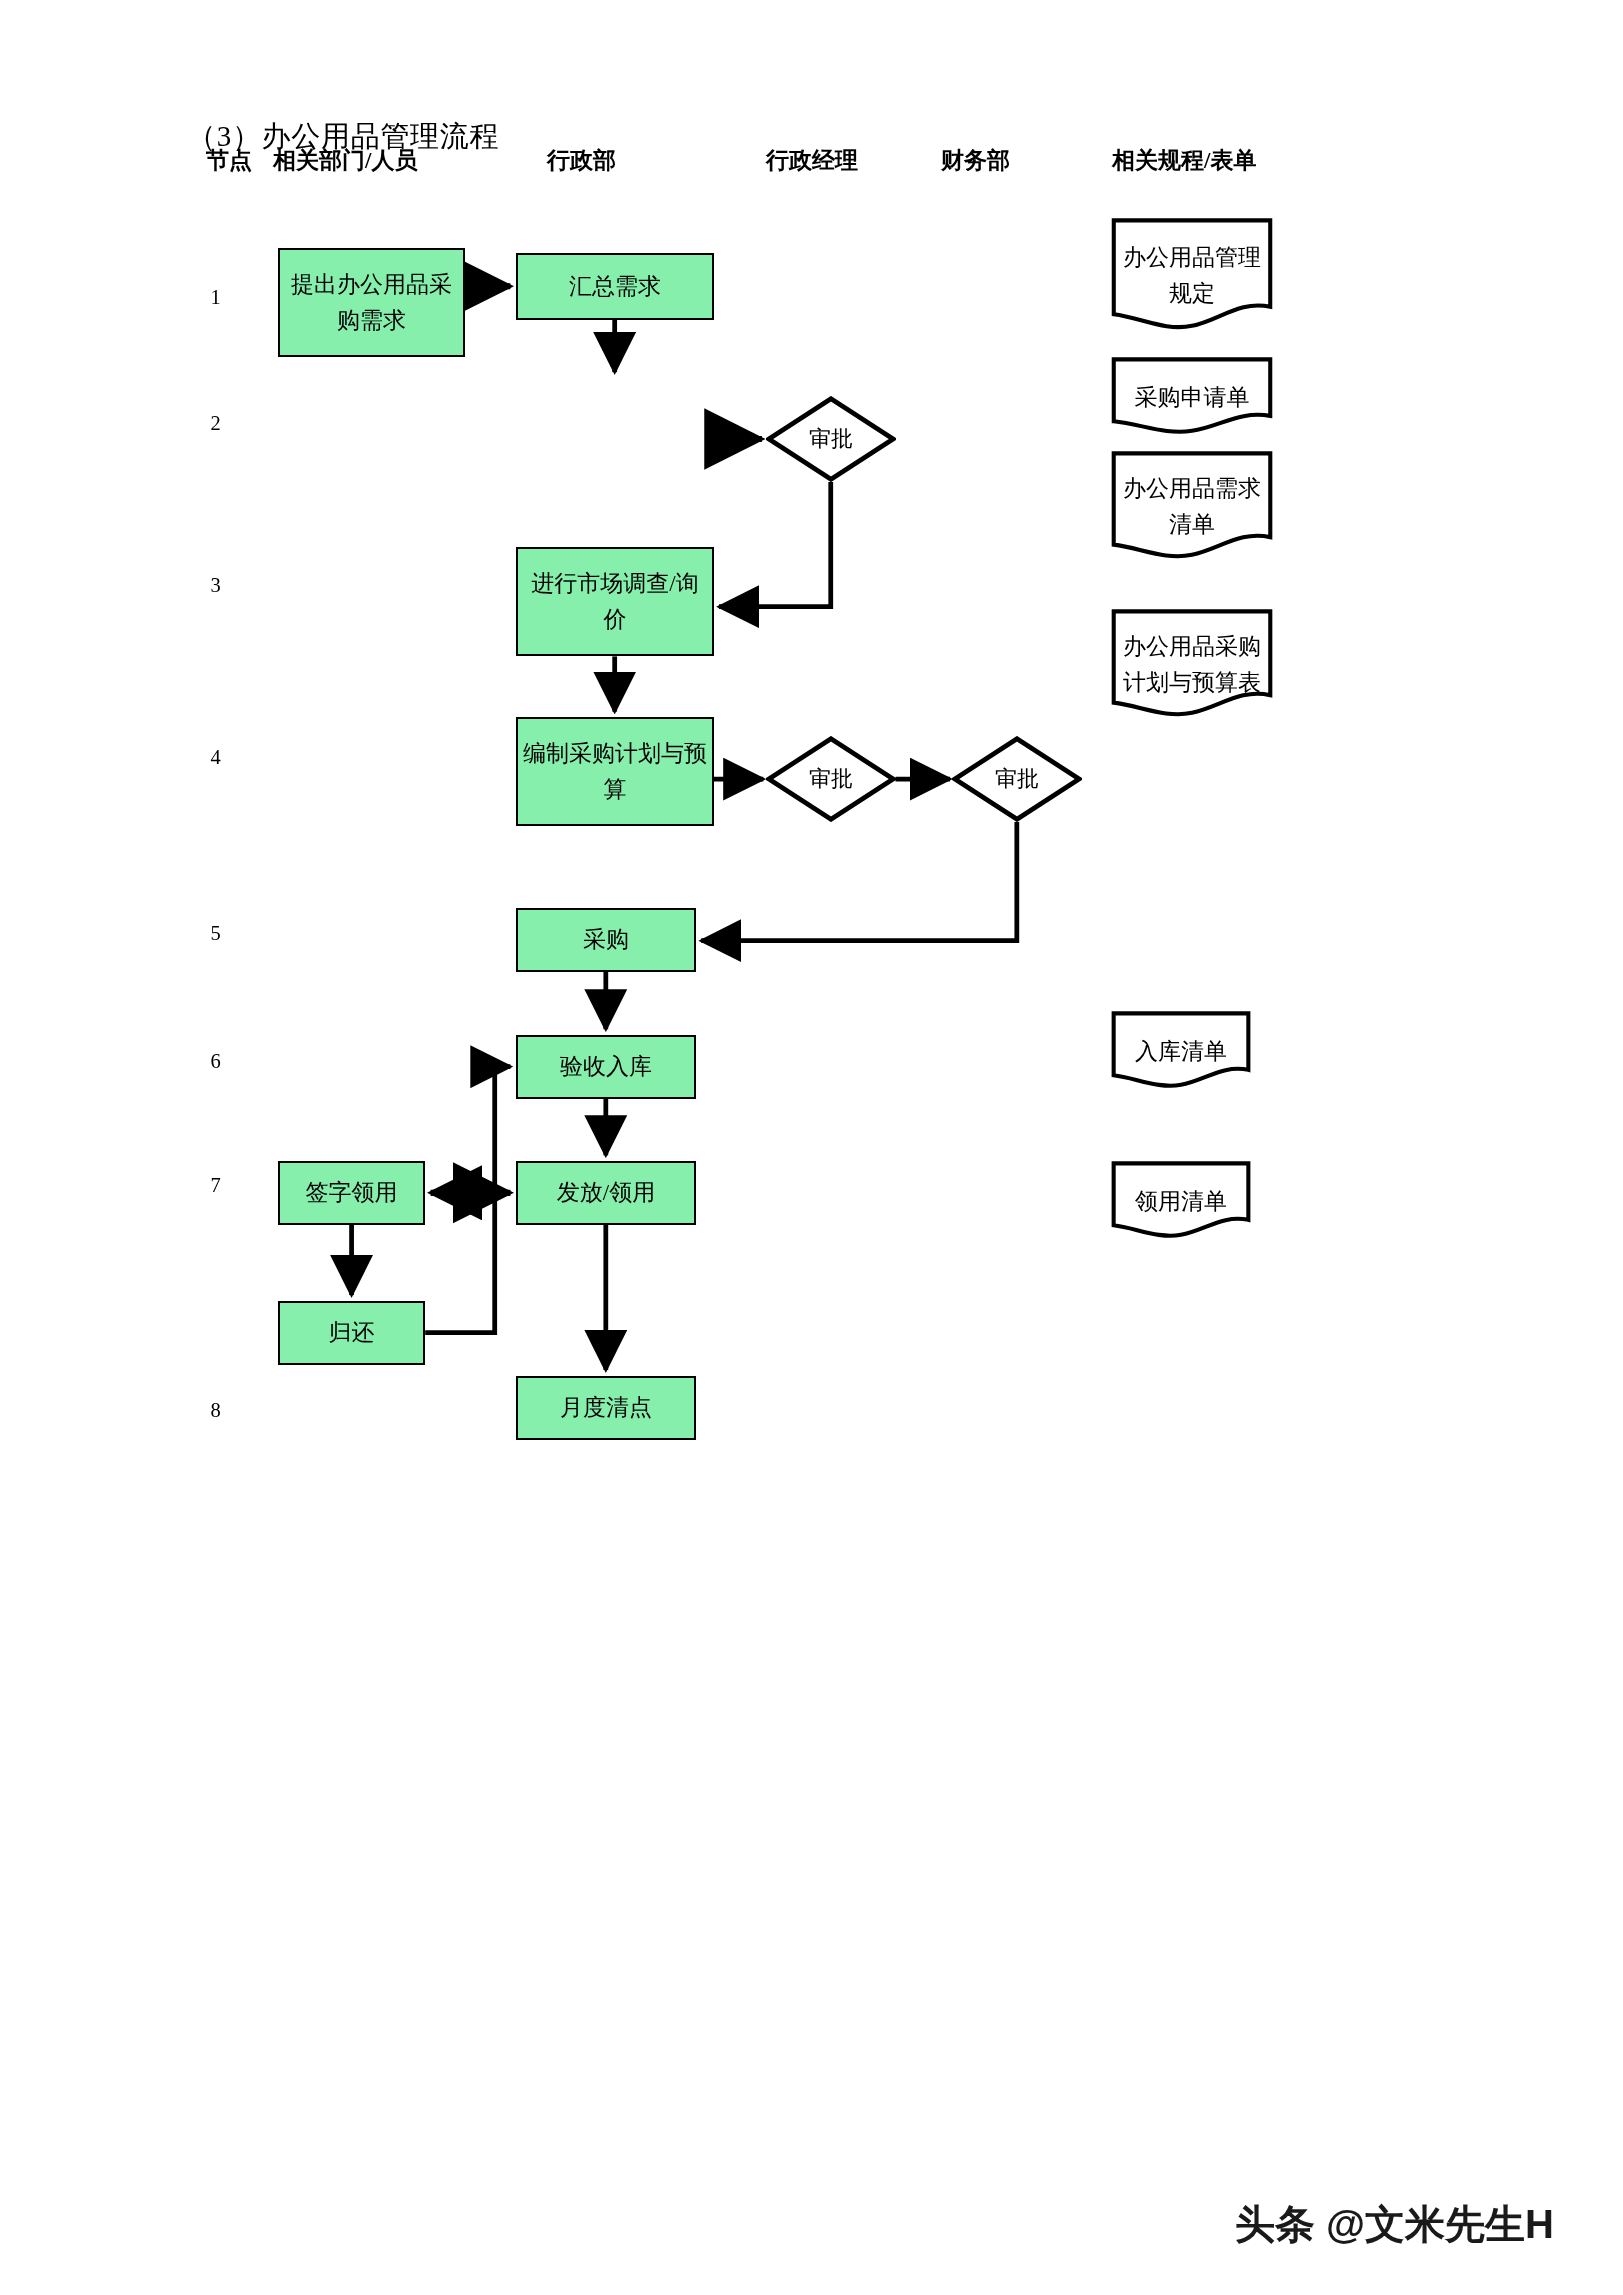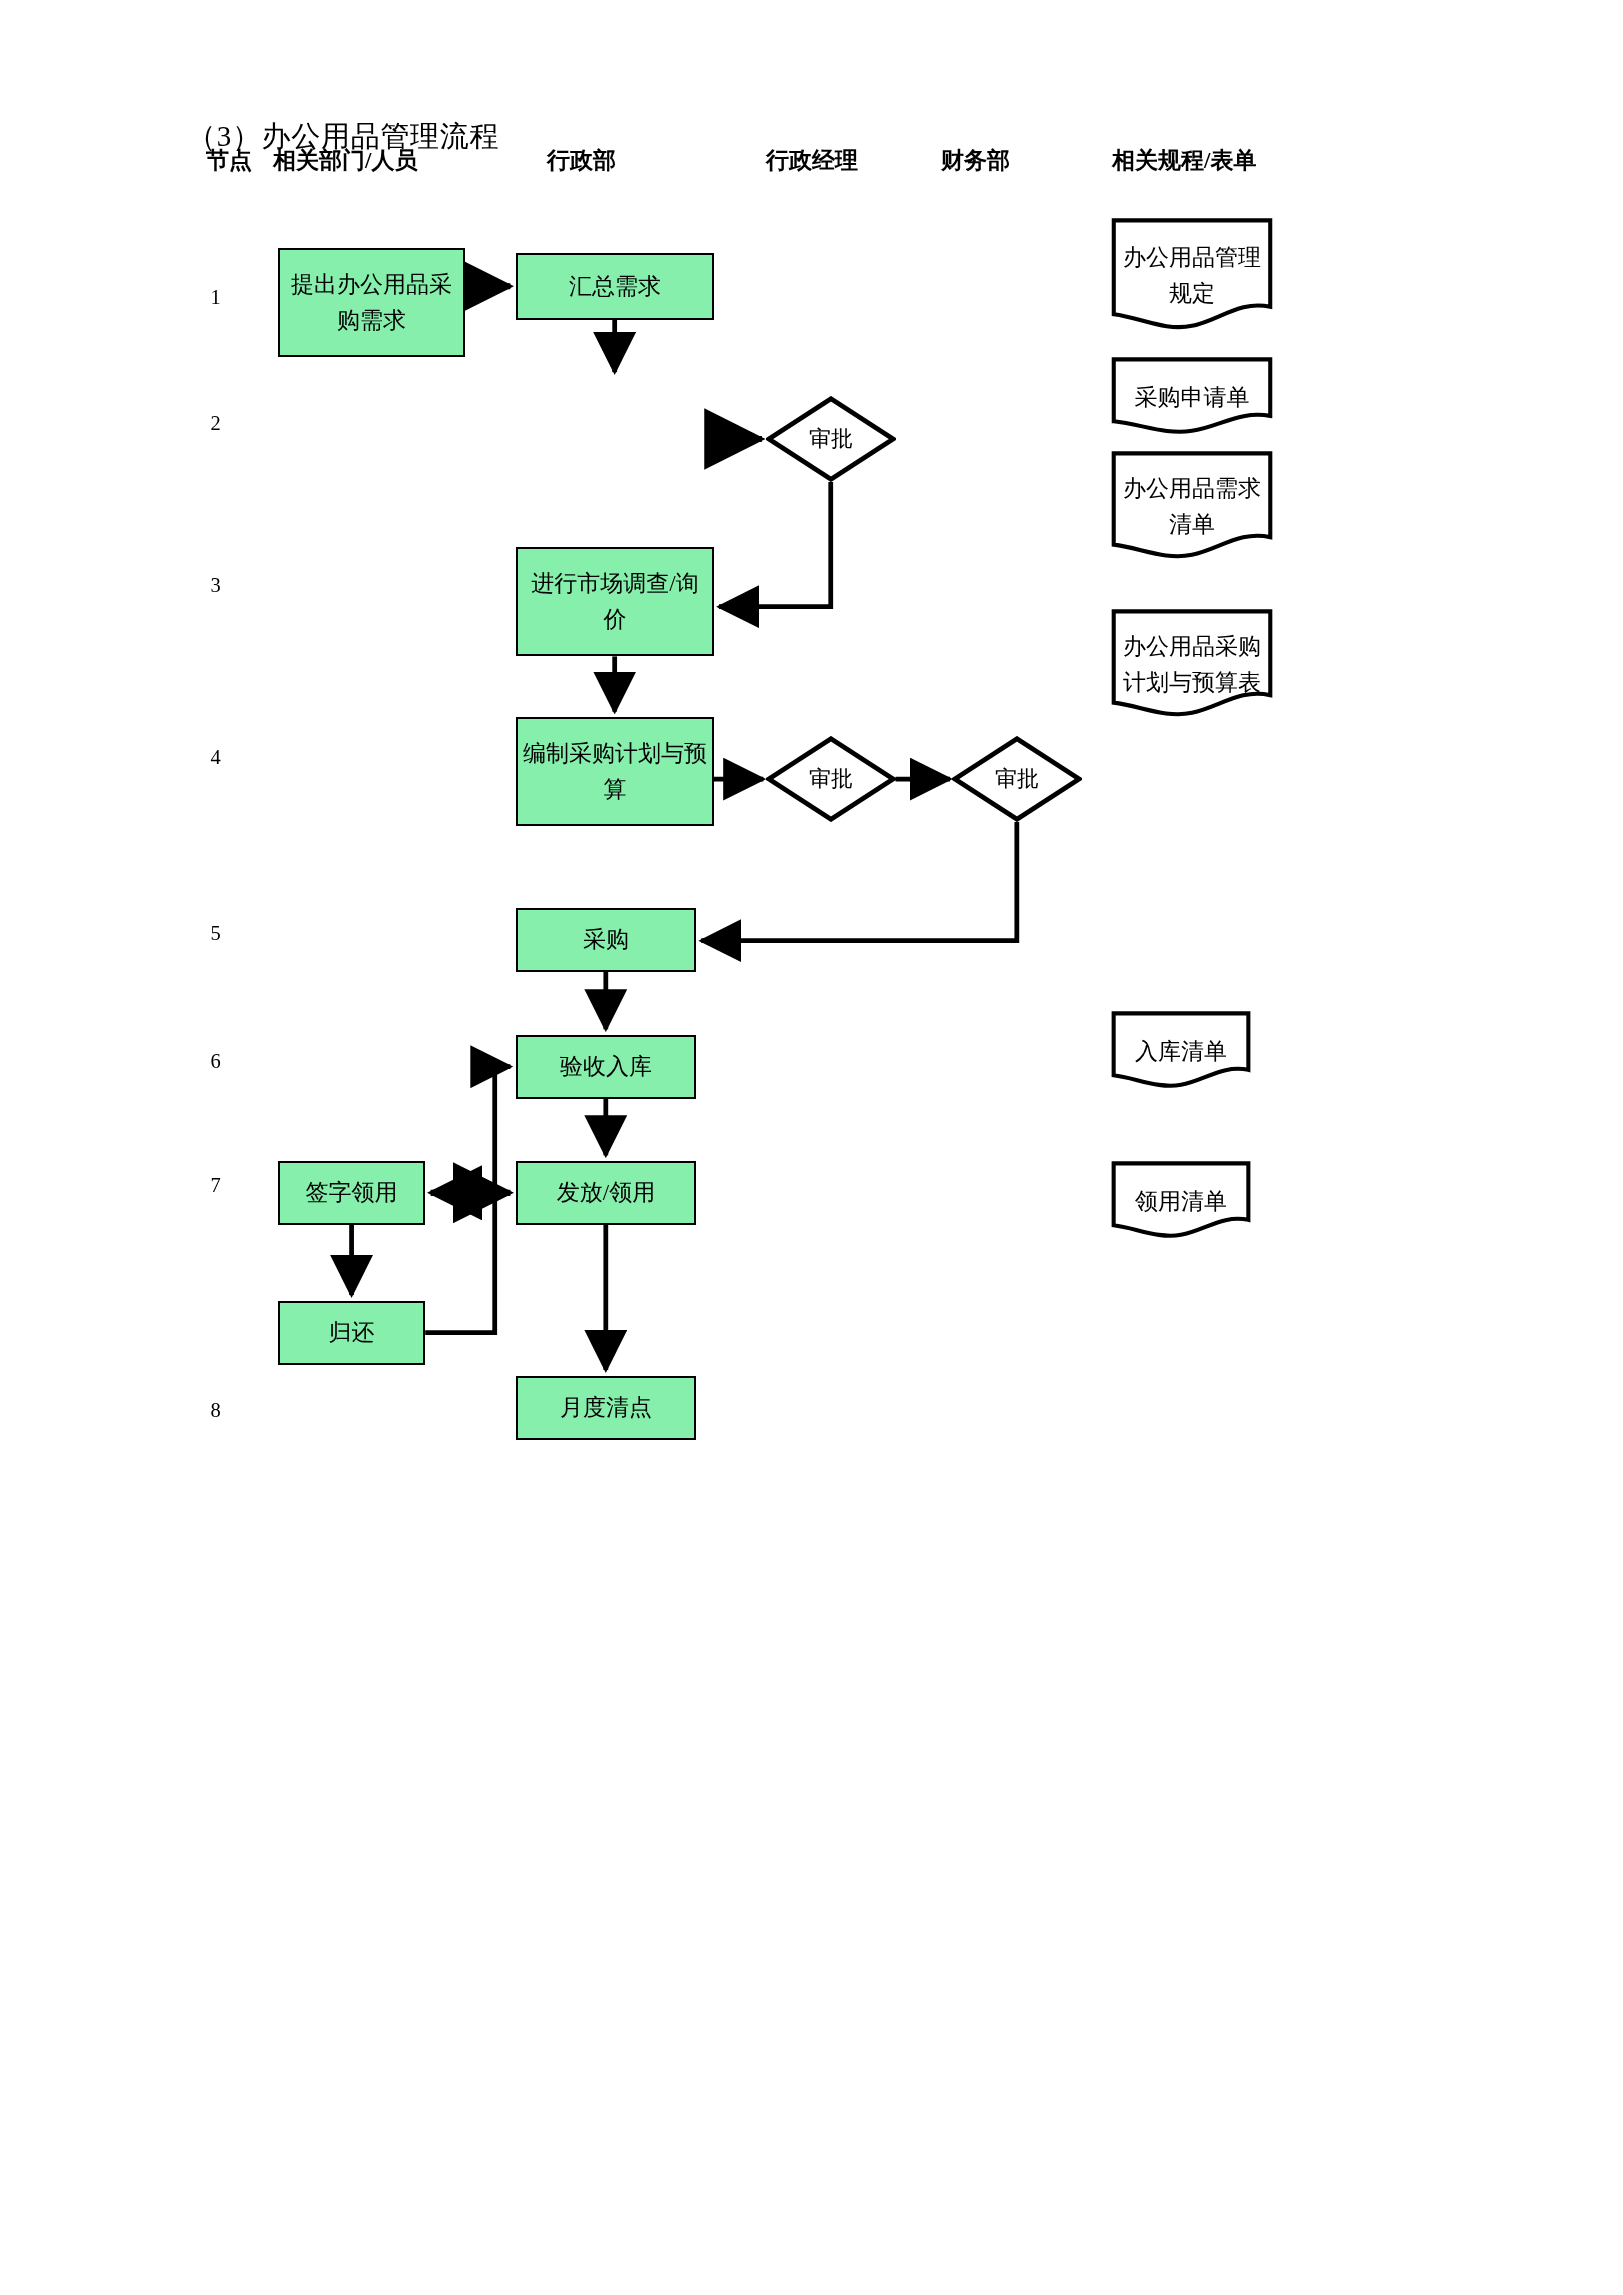--- a/index.html
+++ b/index.html
@@ -167,15 +167,16 @@
     <span class="dtext" style="height:56px;">入库清单</span>
   </div>
 
   <div class="shape doc" style="left:1102px; top:1160px; width:142px; height:83px;">
     <svg width="142" height="83" viewBox="0 0 208 122">
       <path d="M5,5 L203,5 L203,88 C165,80 138,104 104,110 C70,116 38,100 5,96 Z" fill="#fff" stroke="#000" stroke-width="6"></path>
     </svg>
     <span class="dtext" style="height:56px;">领用清单</span>
   </div>
 
+  <div class="watermark" style="left:1227px; top:2197px;">头条 @文米先生H</div>
 
 </div>
 
 
 </body></html>

